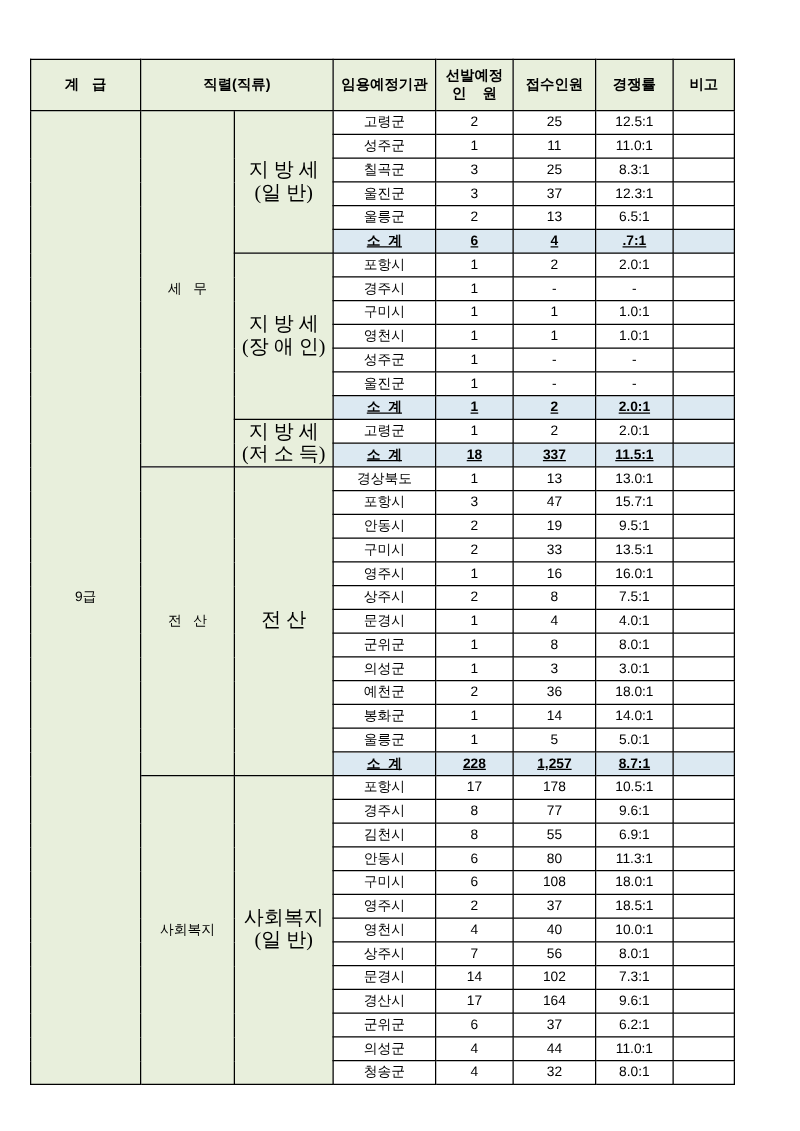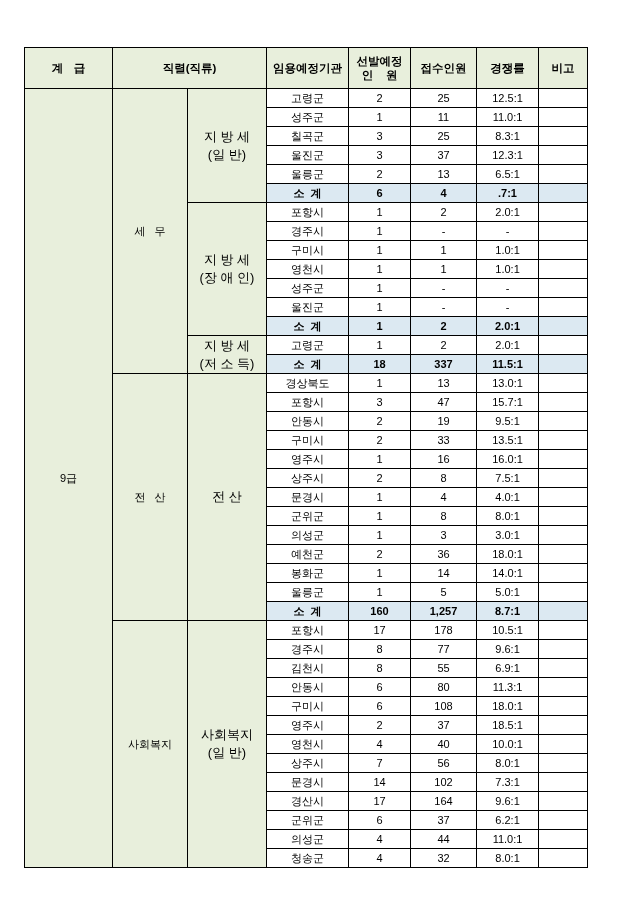--- a/index.html
+++ b/index.html
@@ -54,32 +54,34 @@
     line-height: 14px;
     font-size: 11.5px;
     white-space: normal;
   }
   td.shade-green {
     background: #e8efdc;
   }
   td.shade-blue {
     background: #dce9f2;
     font-weight: bold;
+    text-decoration: underline;
   }
   td.num {
     text-align: right;
     padding-right: 6px;
   }
   td.agency {
     text-align: center;
   }
   td.two-line {
     line-height: 14px;
     white-space: normal;
-    font-size: 13px;
+    font-size: 16px;
+    font-family: Liberation Serif, serif;
   }
   .sp2 {
     letter-spacing: 0.9em;
     padding-left: 0.9em;
     display: inline-block;
   }
   .nowrapline { display: block; }
 </style>
 </head>
 <body>
@@ -308,21 +310,21 @@
         </tr>
         <tr>
           <td class="agency">울릉군</td>
           <td class="num">1</td>
           <td class="num">5</td>
           <td class="num">5.0:1</td>
           <td></td>
         </tr>
         <tr>
           <td class="agency shade-blue">소&nbsp;&nbsp;계</td>
-          <td class="num shade-blue">160</td>
+          <td class="num shade-blue">228</td>
           <td class="num shade-blue">1,257</td>
           <td class="num shade-blue">8.7:1</td>
           <td class="shade-blue"></td>
         </tr>
         <tr>
           <td class="shade-green" rowspan="13"><span>사회복지</span></td>
           <td class="shade-green two-line" rowspan="13">
             <span class="nowrapline">사회복지</span>
             <span class="nowrapline">(일&nbsp;반)</span>
           </td>

